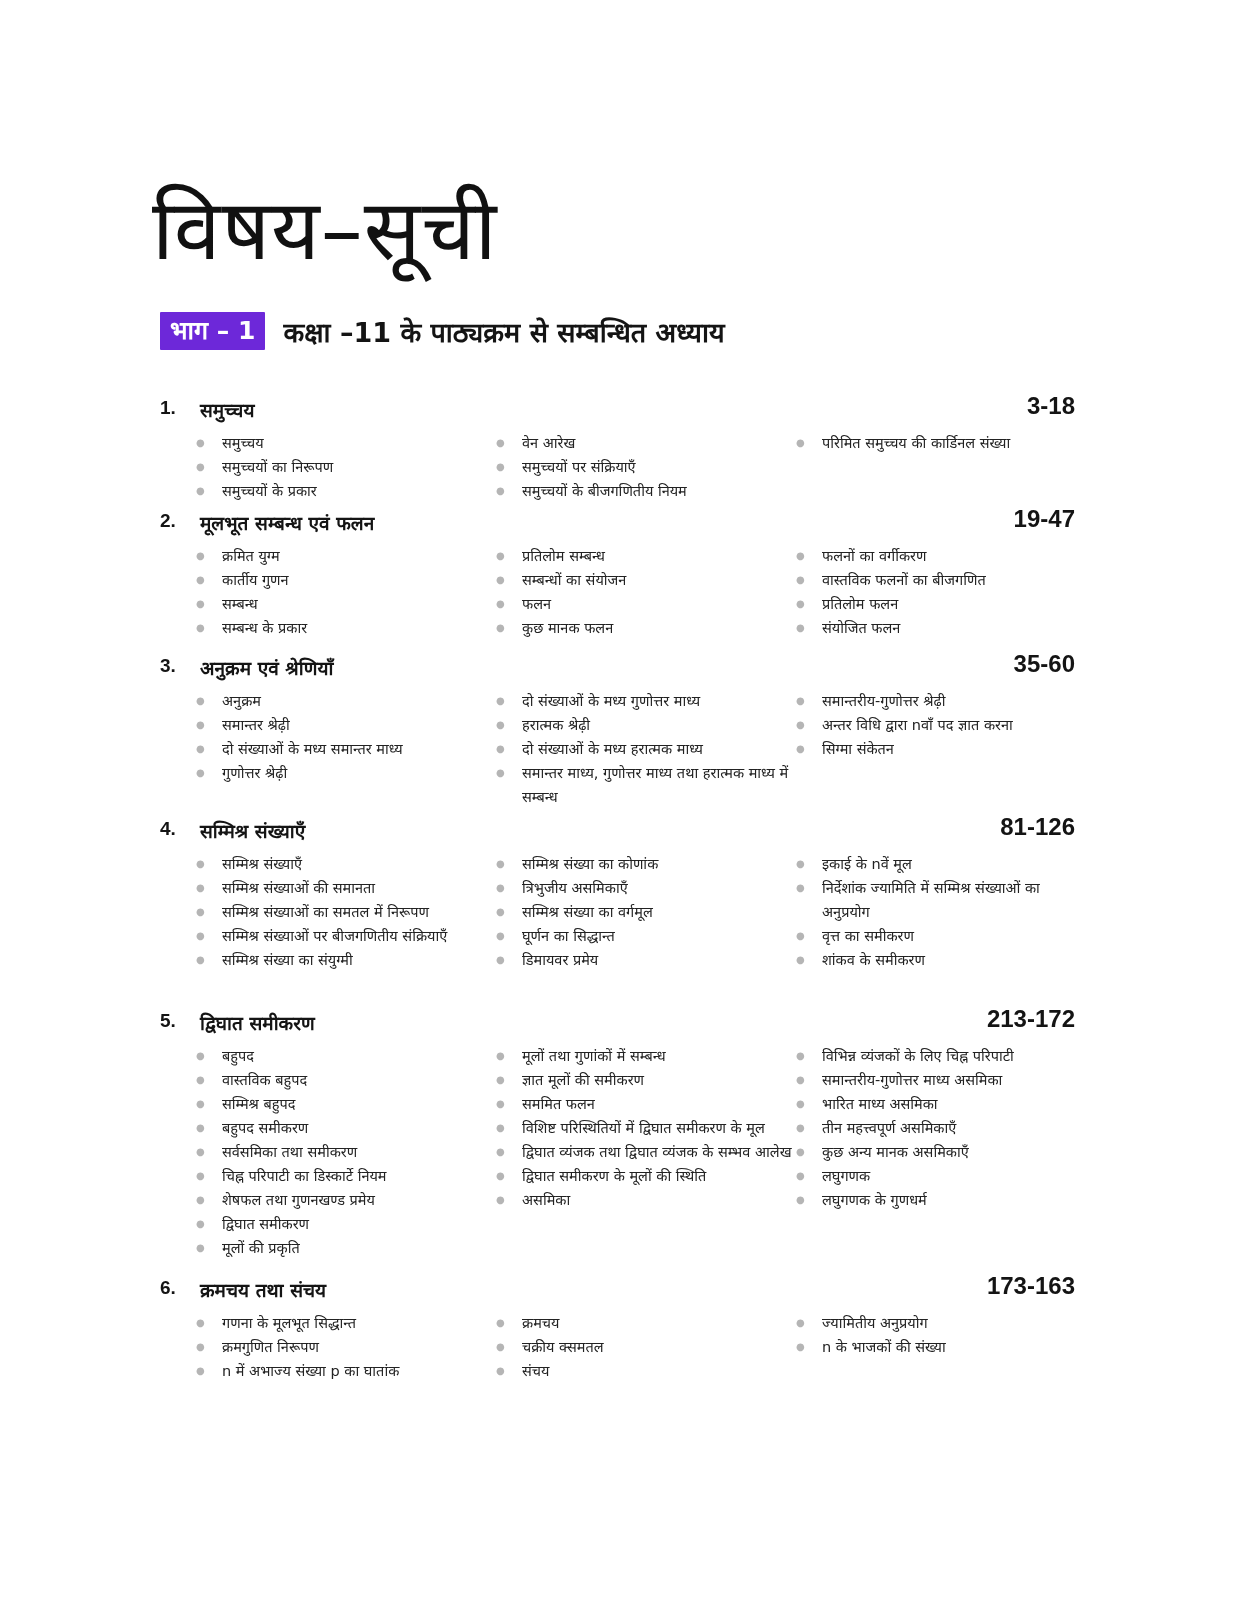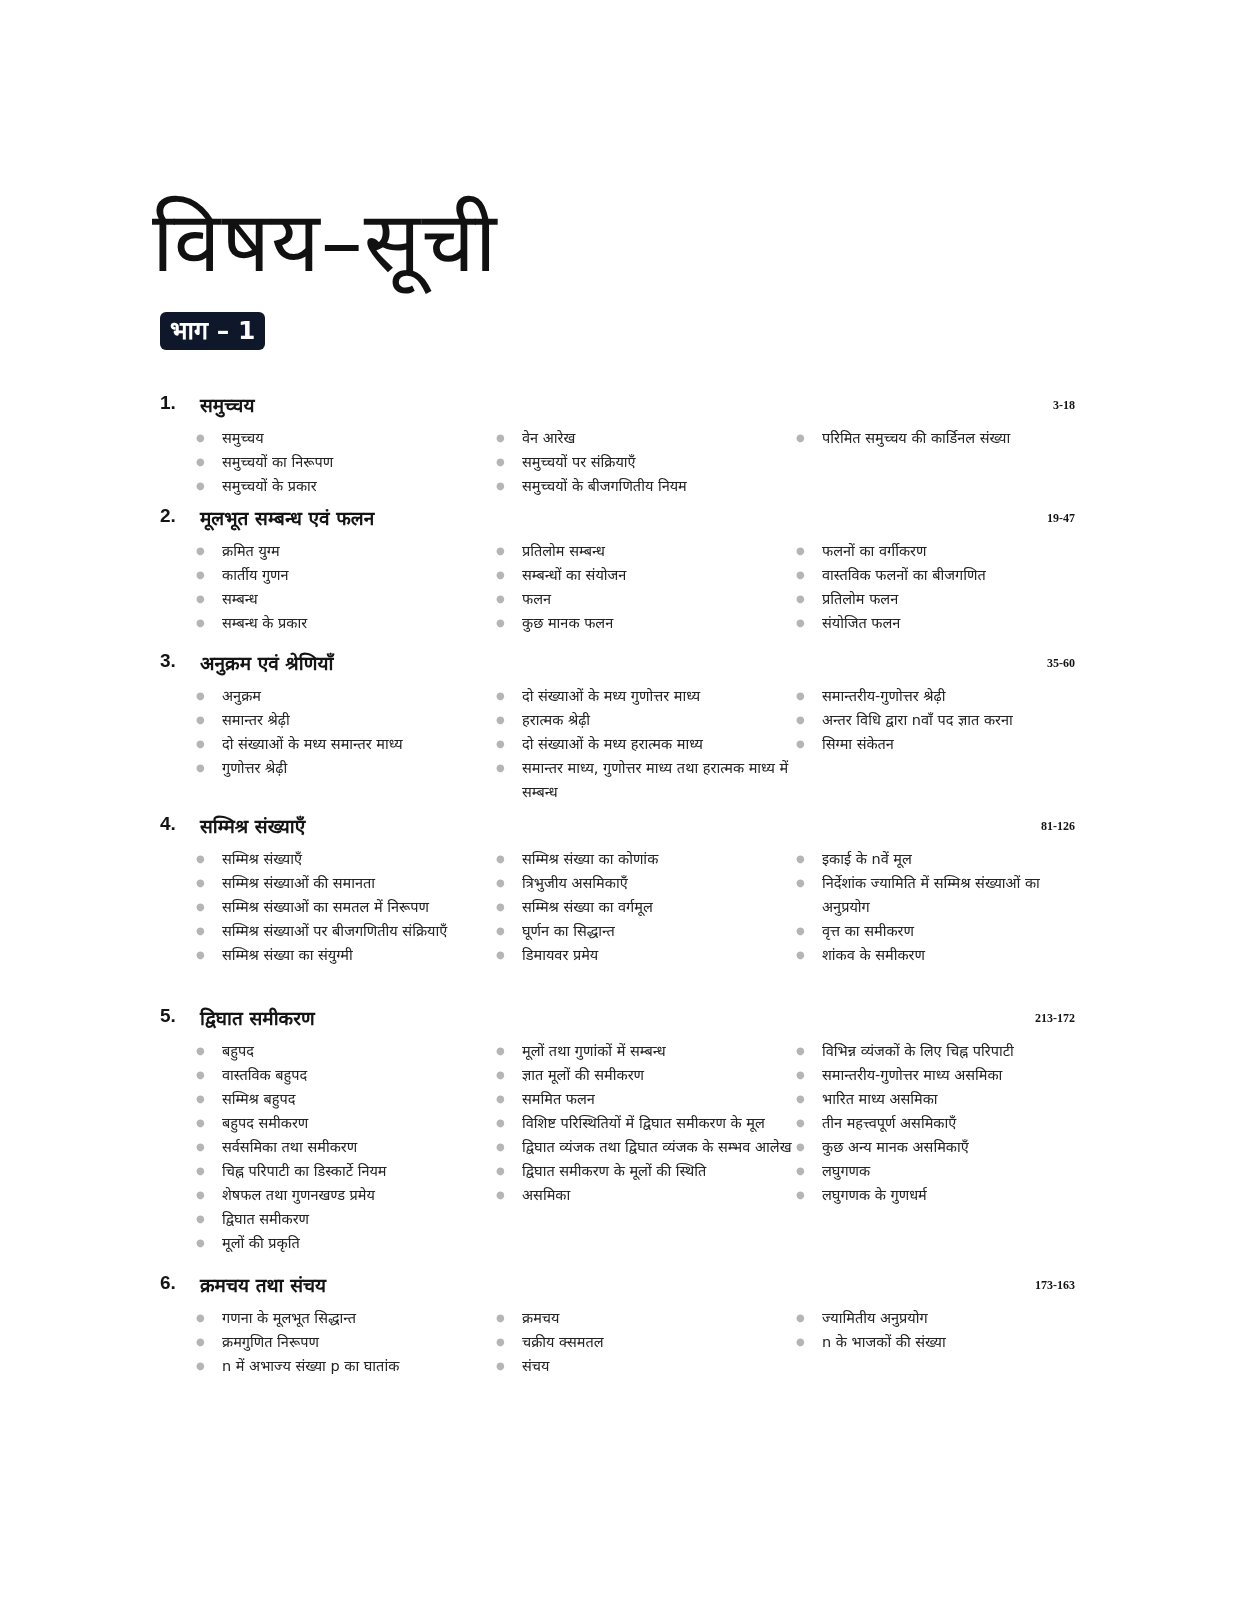--- a/index.html
+++ b/index.html
@@ -1,62 +1,63 @@
 <!DOCTYPE html>
 <html><head>
   <meta charset="utf-8">
   <style>
     html, body { margin: 0; padding: 0; background: #ffffff; }
     body {
       width: 1252px; height: 1600px; position: relative; overflow: hidden;
       font-family: "DejaVu Sans", "Liberation Sans", sans-serif; color: #1a1a1a;
     }
     .page-title {
-      position: absolute; left: 152px; top: 200px;
+      position: absolute; left: 152px; top: 188px;
       font-size: 84px; font-weight: normal; line-height: 1; letter-spacing: 1px;
       color: #111;
     }
     .part-header {
       position: absolute; left: 160px; top: 312px;
       display: flex; align-items: center; gap: 18px;
     }
     .part-badge {
-      background: #0f172a; color: #fff; border-radius: 6px;
+      background: #6d28d9; color: #fff; border-radius: 1px;
       padding: 2px 10px; font-size: 25px; font-weight: bold; line-height: 34px;
     }
     .part-title { font-size: 27px; font-weight: bold; color: #141414; }
 
     .chapter { position: absolute; left: 160px; width: 915px; }
     .chapter-head {
       display: flex; justify-content: space-between; align-items: baseline;
       font-weight: bold; font-size: 19px; color: #141414;
     }
     .chapter-head .left { display: flex; gap: 18px; }
     .chapter-num { width: 22px; font-family: "Liberation Sans", sans-serif; }
-    .pages { font-family: Liberation Serif, serif; font-size: 12px; }
+    .pages { font-family: Liberation Sans, sans-serif; font-size: 24px; }
     .cols {
       display: grid; grid-template-columns: 300px 300px 280px;
       margin-left: 36px; margin-top: 8px;
     }
     .col { display: flex; flex-direction: column; }
     .item {
       display: flex; font-size: 14.5px; line-height: 24px; color: #222;
     }
     .bullet {
       width: 26px; flex: 0 0 26px; color: #b5b5b5; font-size: 10px; line-height: 24px;
     }
     .item-text { flex: 1; }
   </style>
 </head>
 <body>
 
 <div class="page-title">विषय–सूची</div>
 
 <div class="part-header">
   <span class="part-badge">भाग – 1</span>
+  <span class="part-title">कक्षा –11 के पाठ्यक्रम से सम्बन्धित अध्याय</span>
 </div>
 
 <div id="chapters">
     <div class="chapter" style="top: 392px;">
       <div class="chapter-head">
         <span class="left">
           <span class="chapter-num">1.</span>
           <span class="chapter-title">समुच्चय</span>
         </span>
         <span class="pages">3-18</span>

